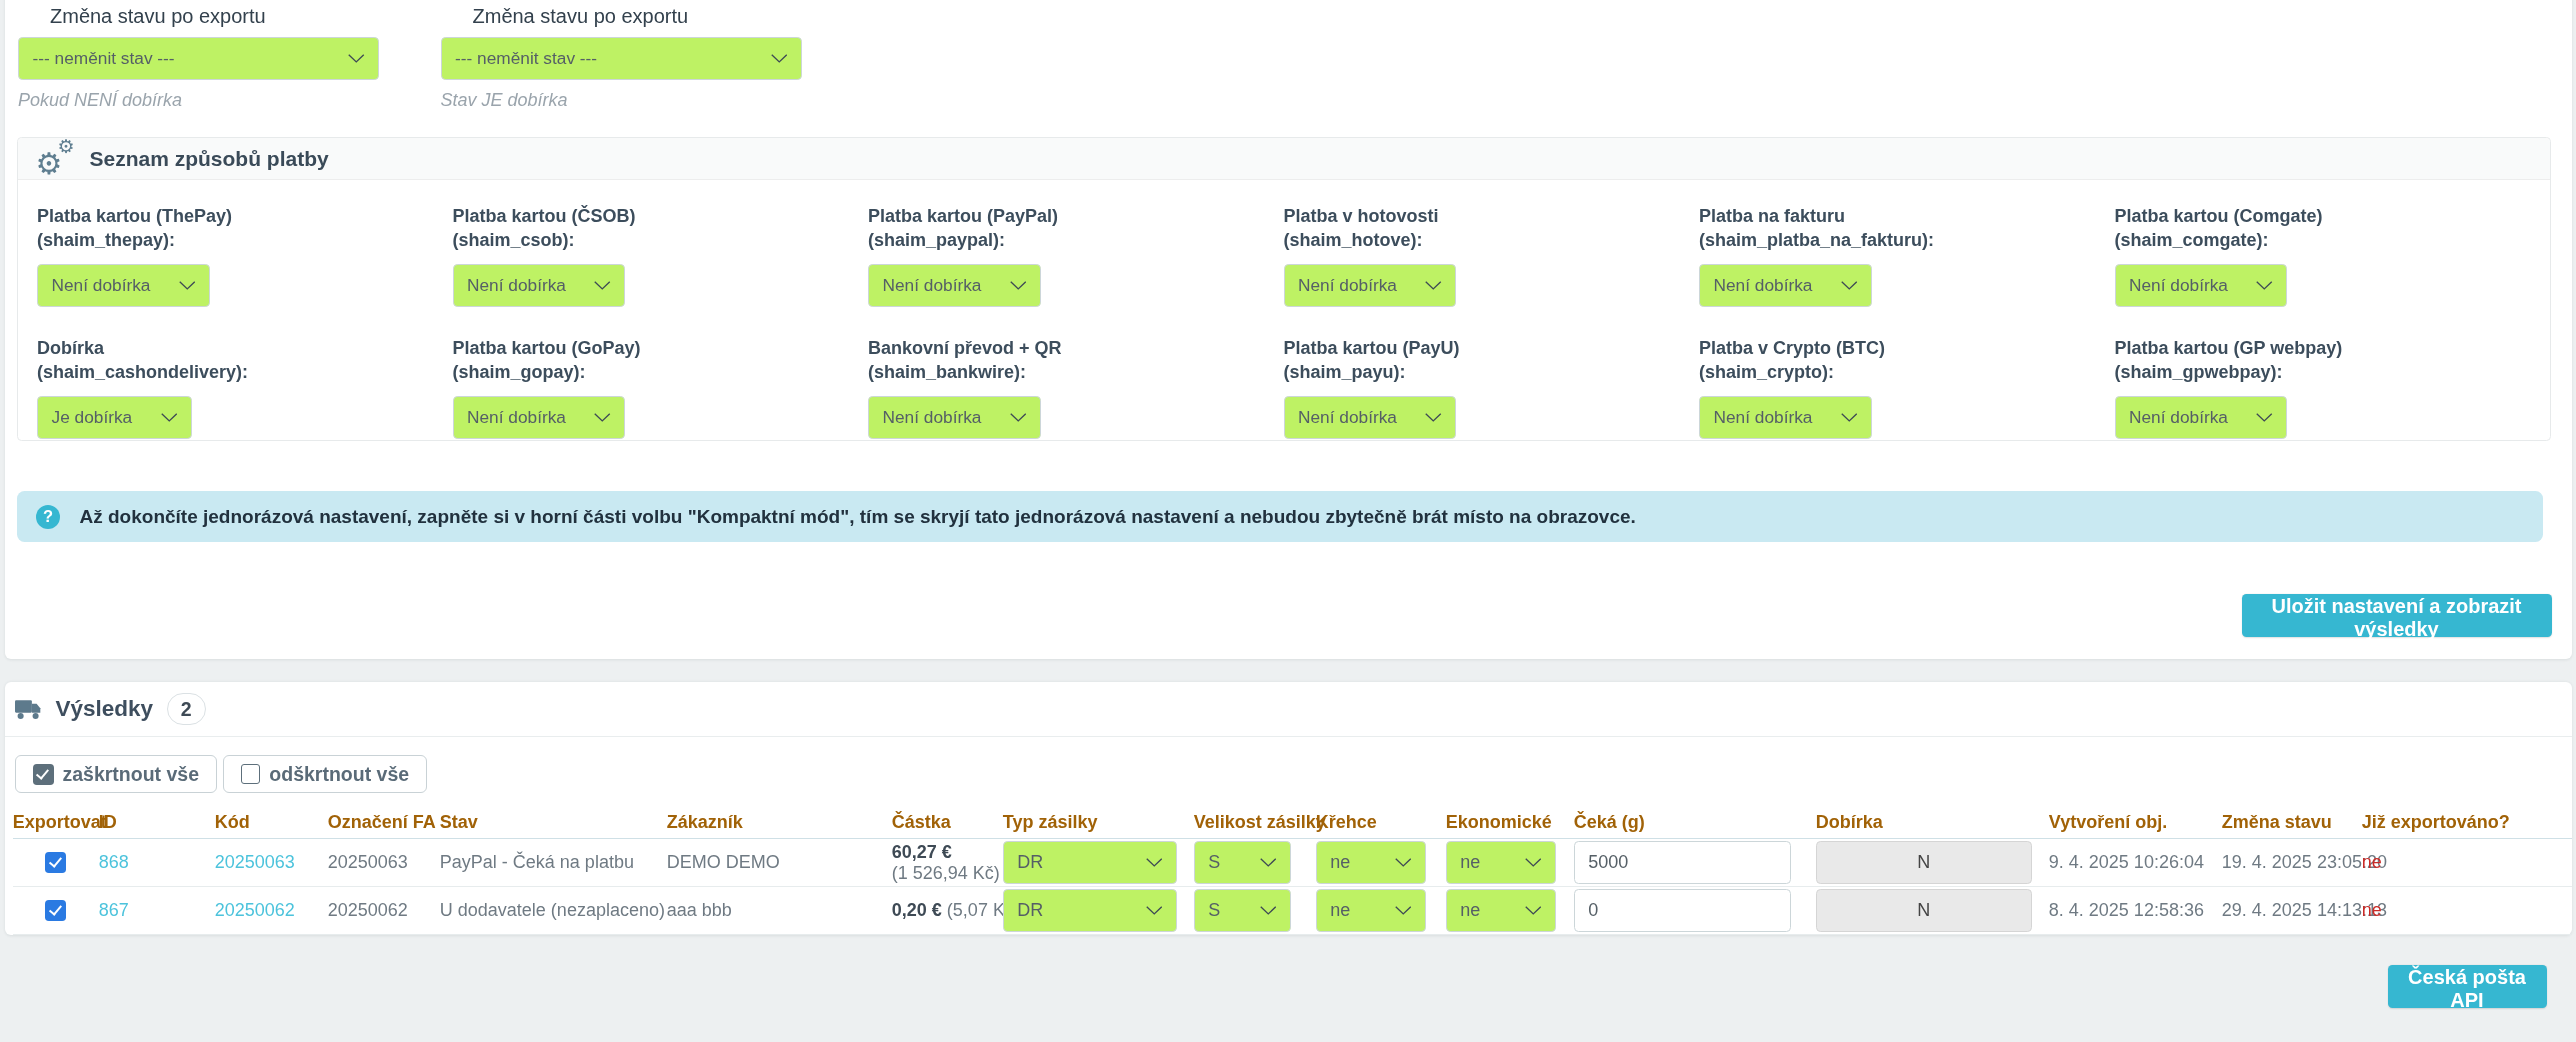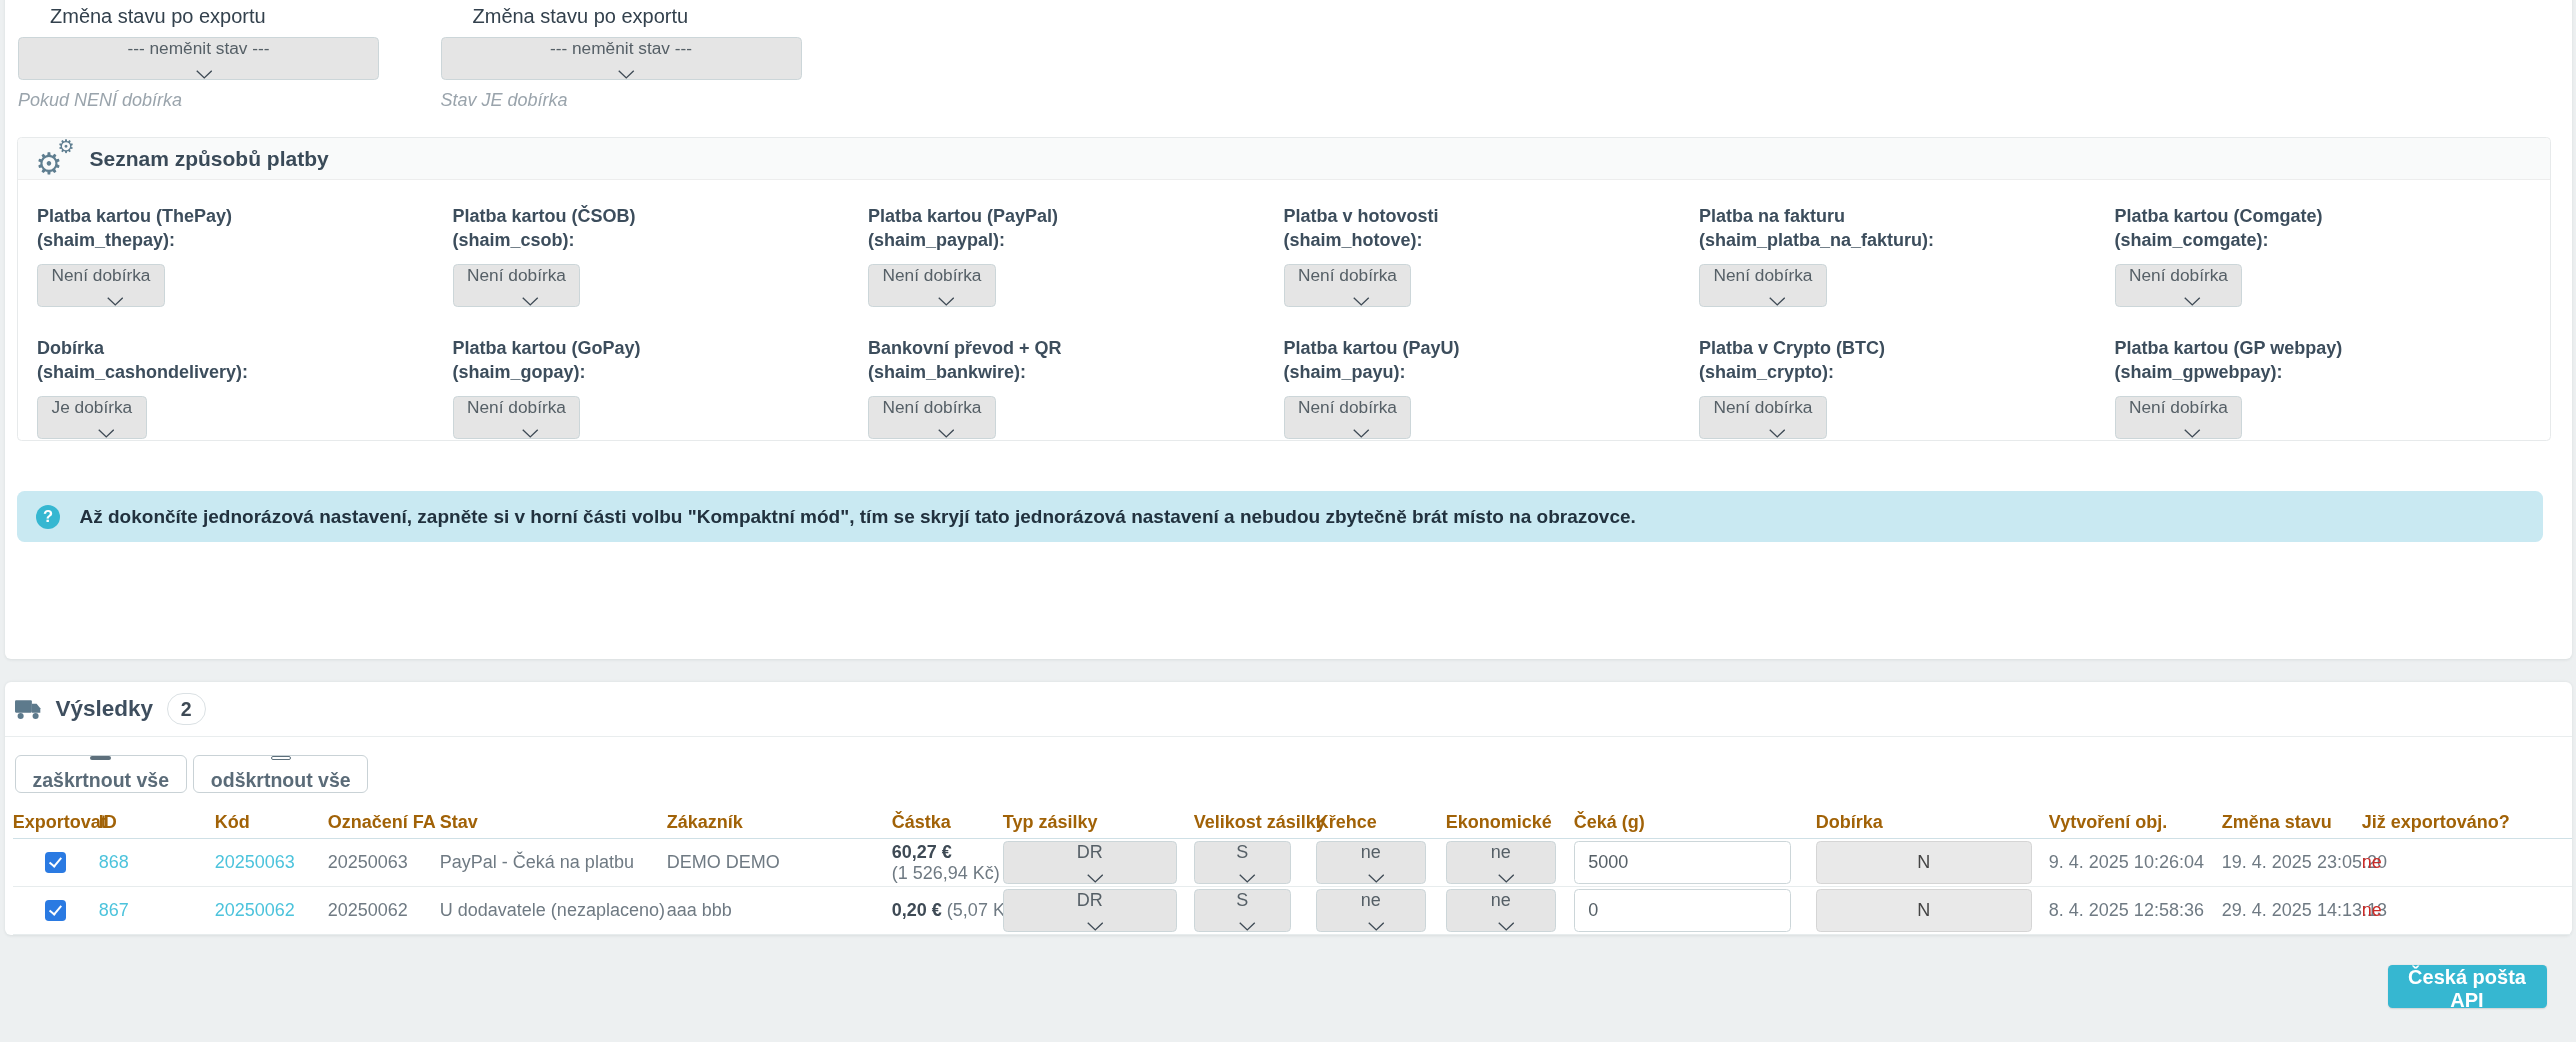--- a/index.html
+++ b/index.html
@@ -10,22 +10,22 @@
   .results-card{left:4.5px;top:682px;width:2567px;height:253px;}
 
   
   .filter{position:absolute;top:13.5px;}
   .filter.f1{left:13.5px;}
   .filter.f2{left:436px;}
   .flabel{font-size:20px;color:#33414d;margin-bottom:9px;margin-left:32px;}
   .fhint{margin-top:10.5px;font-style:italic;color:#9aa4ac;font-size:18px;}
 
   
-  .select{box-sizing:border-box;height:43px;border:0.8px solid #ccd6d9;border-radius:4.5px;background:#e5e5e5;
-          display:flex;align-items:center;justify-content:space-between;padding:0 13.5px;color:#555f66;font-size:17.3px;cursor:pointer;flex-direction:column;}
+  .select{box-sizing:border-box;height:43px;border:0.8px solid #ccd6d9;border-radius:4.5px;background:#bef264;
+          display:flex;align-items:center;justify-content:space-between;padding:0 13.5px;color:#555f66;font-size:17.3px;cursor:pointer;}
   .select .chev{flex:none;margin-left:10.5px;}
   .w480{width:361px;}
   .sel-auto{display:inline-flex;justify-content:space-between;}
   .sel-auto .chev{margin-left:28.5px;}
 
   
   .panel{position:absolute;left:12px;top:146px;width:2534px;height:304px;border:0.8px solid #e7eaeb;border-radius:4.5px;box-sizing:border-box;background:#fff;}
   .panel-head{height:41px;display:flex;align-items:center;gap:15px;padding-left:18px;background:#f9fafa;border-bottom:0.8px solid #ededed;border-radius:4.5px 4.5px 0 0;}
   .panel-title{margin:0;font-size:21px;font-weight:700;color:#3a4a58;}
   .gears{position:relative;width:39px;height:35px;color:#5f7e90;font-family:"DejaVu Sans",sans-serif;}
@@ -50,21 +50,21 @@
 
   
   .res-head{height:54px;display:flex;align-items:center;gap:13.5px;padding-left:10.5px;border-bottom:0.8px solid #e9edee;}
   .res-title{margin:0;font-size:22.5px;font-weight:700;color:#3e4e5e;}
   .badge{box-sizing:border-box;min-width:39px;height:32px;padding:0 10.5px;border:0.8px solid #dbe1e4;border-radius:16px;background:#fff;
          display:inline-flex;align-items:center;justify-content:center;font-size:19.5px;font-weight:700;color:#3e4a55;}
   .truck{flex:none;}
 
   .toolbar{position:absolute;left:10.5px;top:73px;display:flex;gap:6.8px;}
   .tbtn{height:38px;display:inline-flex;align-items:center;gap:9px;padding:0 16.5px;background:#fff;border:0.8px solid #c9d2d6;
-        border-radius:6px;color:#5a6b78;font-weight:700;font-size:19.5px;font-family:inherit;cursor:pointer;flex-direction:column;}
+        border-radius:6px;color:#5a6b78;font-weight:700;font-size:19.5px;font-family:inherit;cursor:pointer;}
   .cb{display:inline-block;box-sizing:border-box;}
   .cb-filled{width:21px;height:21px;background:#5d6f7b;border-radius:3.8px;position:relative;}
   .cb-empty{width:19.5px;height:19.5px;border:1.5px solid #5d6f7b;border-radius:3px;background:#fff;}
   .check{position:absolute;left:6.8px;top:3px;width:5.3px;height:9.8px;border:solid #fff;border-width:0 2.3px 2.3px 0;transform:rotate(40deg);}
 
   
   .table{position:absolute;left:8.3px;top:124px;right:0;
          --cols:86px 116px 113px 112px 227px 225px 111px 191px 122px 130px 128px 242px 233px 173px 140px 203px;}
   .trow{display:grid;grid-template-columns:var(--cols);align-items:center;}
   .thead{height:32px;border-bottom:0.8px solid #cfe0e6;}
@@ -258,20 +258,21 @@
             </div>
           </div>
         </div>
     </div>
 
     <div class="alert">
       <span class="qicon">?</span>
       <span class="alert-text">Až dokončíte jednorázová nastavení, zapněte si v horní části volbu "Kompaktní mód", tím se skryjí tato jednorázová nastavení a nebudou zbytečně brát místo na obrazovce.</span>
     </div>
 
+    <button class="btn-primary save-btn">Uložit nastavení a zobrazit výsledky</button>
   </section>
 
   <section class="card results-card">
 
     <div class="res-head">
       <svg class="truck" width="27" height="22.5" viewBox="0 0 24 20" fill="#5d7a8c">
         <rect x="0" y="2" width="15" height="11" rx="1"></rect>
         <path d="M15 5 h4.2 l3.3 4.2 V13 h-7.5 z"></path>
         <circle cx="5" cy="16" r="2.7"></circle>
         <circle cx="18.3" cy="16" r="2.7"></circle>

